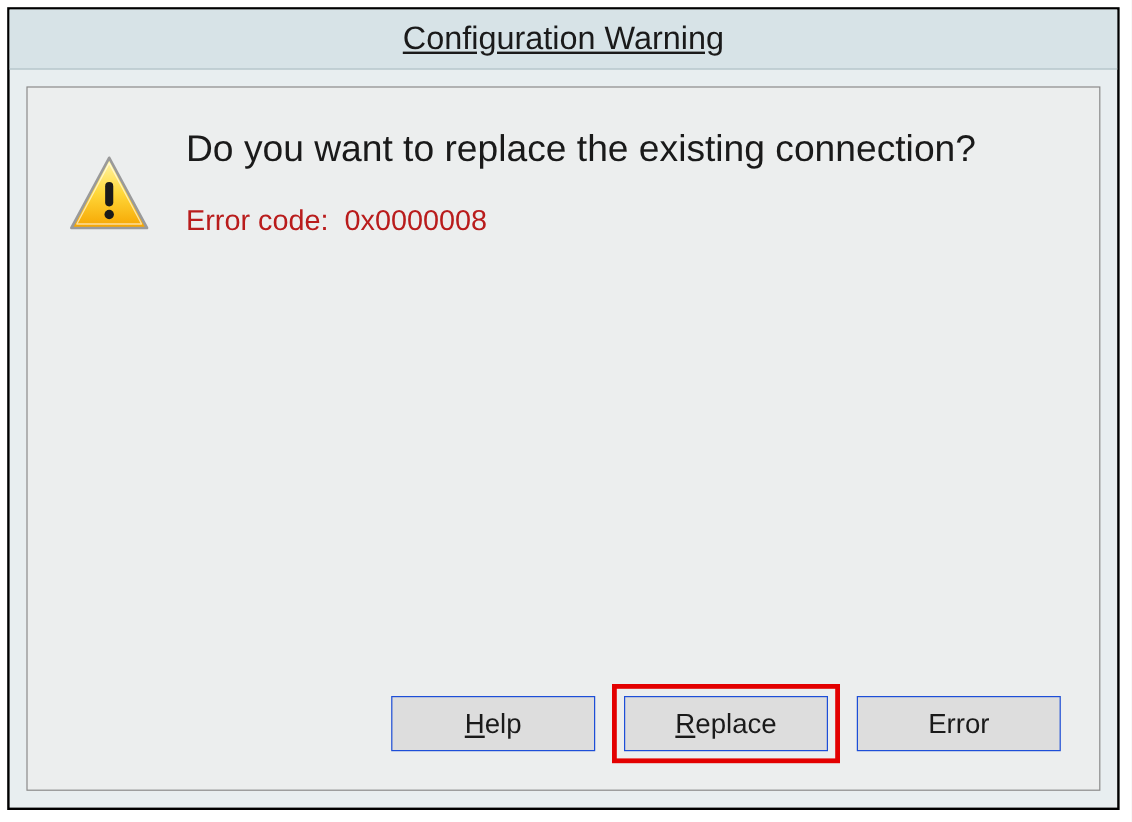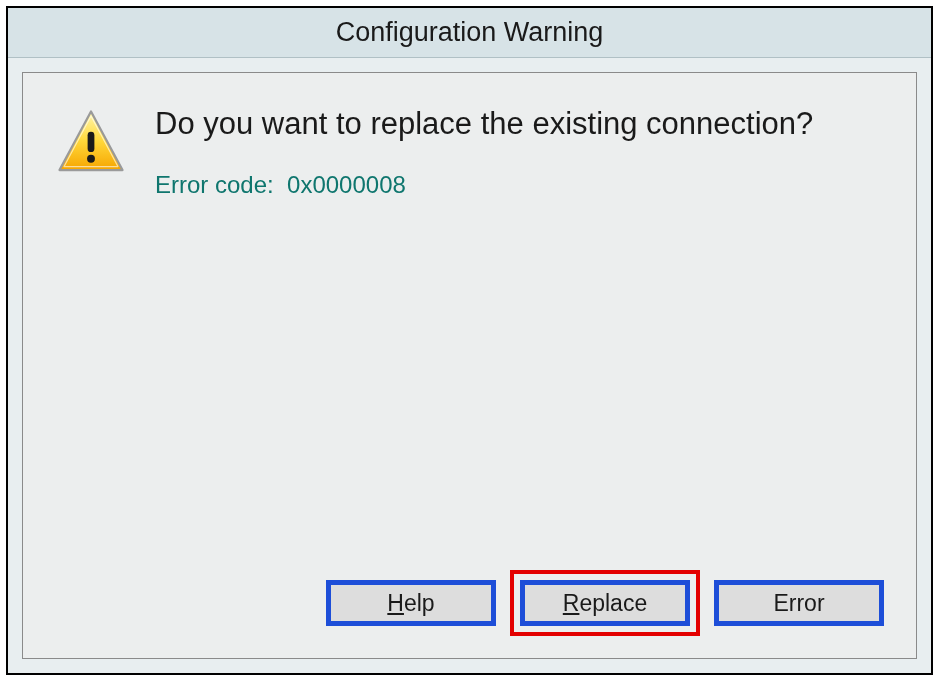--- a/index.html
+++ b/index.html
@@ -28,34 +28,35 @@
       height: 50px;
       display: flex;
       align-items: center;
       justify-content: center;
       border-bottom: 1px solid #b0c0c5;
     }
     .titlebar-text {
       font-size: 27px;
       color: #1a1a1a;
       font-weight: 400;
+      text-decoration: underline;
     }
     .content-area {
       flex: 1;
       margin: 14px;
       border: 1px solid #8a8a8a;
       background: #eceeee;
       display: flex;
       flex-direction: column;
       padding: 30px 32px 22px 32px;
     }
     .message-row {
       display: flex;
       flex-direction: row;
-      align-items: flex-start;
+      align-items: flex-end;
       gap: 28px;
     }
     .icon-wrap {
       flex-shrink: 0;
       width: 72px;
       height: 72px;
       margin-top: 4px;
     }
     .text-column {
       flex: 1;
@@ -71,36 +72,36 @@
     }
     .body-text {
       font-size: 24px;
       color: #2a2a2a;
       line-height: 1.45;
       margin-bottom: 30px;
       font-weight: 400;
     }
     .error-text {
       font-size: 24px;
-      color: #0f766e;
+      color: #b91c1c;
       font-weight: 400;
     }
     .button-row {
       margin-top: auto;
       display: flex;
       flex-direction: row;
       justify-content: flex-end;
       gap: 0;
       align-items: center;
     }
     .btn {
       width: 170px;
       height: 46px;
       background: #dddddd;
-      border: 5px solid #1d4ed8;
+      border: 1px solid #1d4ed8;
       font-size: 23px;
       color: #1a1a1a;
       font-family: inherit;
       cursor: pointer;
       display: flex;
       align-items: center;
       justify-content: center;
     }
     .btn .underline-first {
       text-decoration: underline;

